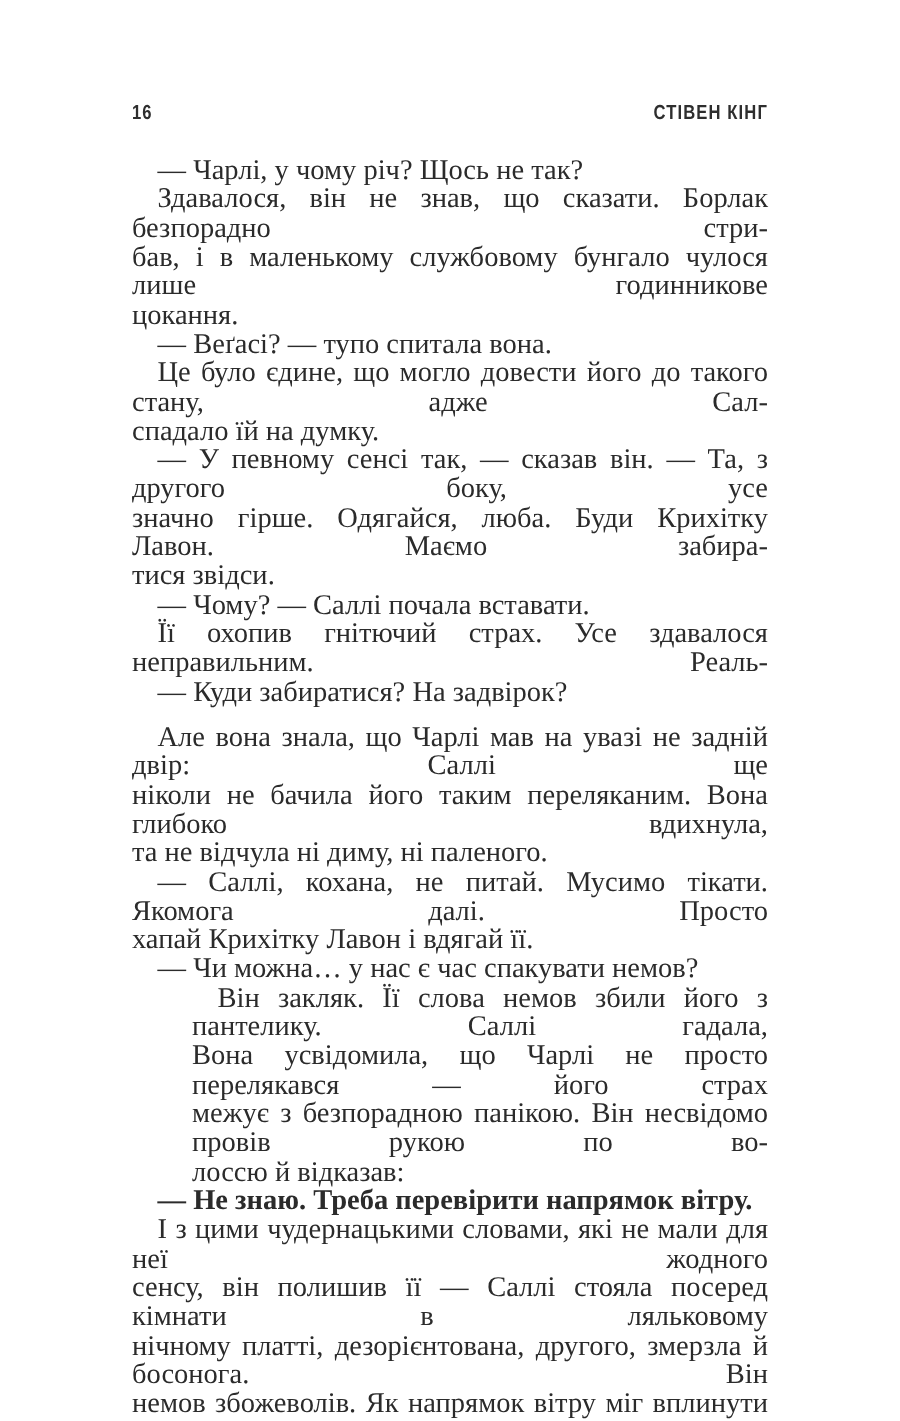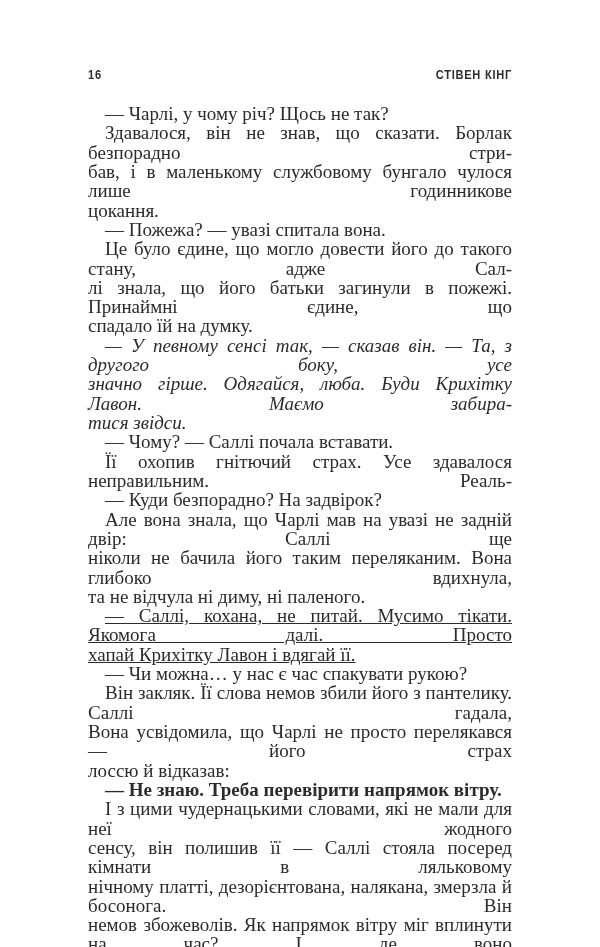--- a/index.html
+++ b/index.html
@@ -102,63 +102,63 @@
   <div class="textblock">
       <p class="para" style="text-indent: 0px;">
         <span class="l last ind">— Чарлі, у чому річ? Щось не так?</span>
       </p>
       <p class="para" style="text-indent: 0px;">
         <span class="l j ind">Здавалося, він не знав, що сказати. Борлак безпорадно стри-</span>
         <span class="l j">бав, і в маленькому службовому бунгало чулося лише годинникове</span>
         <span class="l last">цокання.</span>
       </p>
       <p class="para" style="text-indent: 0px;">
-        <span class="l last ind">— Пожежа? — увазі спитала вона.</span>
+        <span class="l last ind">— Веґасі? — тупо спитала вона.</span>
       </p>
       <p class="para" style="text-indent: 0px;">
         <span class="l j ind">Це було єдине, що могло довести його до такого стану, адже Сал-</span>
-        <span class="l j">лі знала, що його батьки загинули в пожежі. Принаймні єдине, що</span>
         <span class="l last">спадало їй на думку.</span>
       </p>
-      <p class="para" style="text-indent: 0px; font-style: italic;">
+      <p class="para" style="text-indent: 0px;">
         <span class="l j ind">— У певному сенсі так, — сказав він. — Та, з другого боку, усе</span>
         <span class="l j">значно гірше. Одягайся, люба. Буди Крихітку Лавон. Маємо забира-</span>
         <span class="l last">тися звідси.</span>
       </p>
       <p class="para" style="text-indent: 0px;">
         <span class="l last ind">— Чому? — Саллі почала вставати.</span>
       </p>
       <p class="para" style="text-indent: 0px;">
         <span class="l j ind">Її охопив гнітючий страх. Усе здавалося неправильним. Реаль-</span>
       </p>
       <p class="para" style="text-indent: 0px;">
-        <span class="l last ind">— Куди безпорадно? На задвірок?</span>
+        <span class="l last ind">— Куди забиратися? На задвірок?</span>
       </p>
-      <p class="para" style="text-indent: 0px;">
+      <p class="para" style="text-indent: 0px; margin-top: 11px;">
         <span class="l j ind">Але вона знала, що Чарлі мав на увазі не задній двір: Саллі ще</span>
         <span class="l j">ніколи не бачила його таким переляканим. Вона глибоко вдихнула,</span>
         <span class="l last">та не відчула ні диму, ні паленого.</span>
       </p>
-      <p class="para" style="text-indent: 0px; text-decoration: underline;">
+      <p class="para" style="text-indent: 0px;">
         <span class="l j ind">— Саллі, кохана, не питай. Мусимо тікати. Якомога далі. Просто</span>
         <span class="l last">хапай Крихітку Лавон і вдягай її.</span>
       </p>
       <p class="para" style="text-indent: 0px;">
-        <span class="l last ind">— Чи можна… у нас є час спакувати рукою?</span>
+        <span class="l last ind">— Чи можна… у нас є час спакувати немов?</span>
       </p>
-      <p class="para" style="text-indent: 0px;">
+      <p class="para" style="text-indent: 0px; margin-left: 40px;">
         <span class="l j ind">Він закляк. Її слова немов збили його з пантелику. Саллі гадала,</span>
         <span class="l j">Вона усвідомила, що Чарлі не просто перелякався — його страх</span>
+        <span class="l j">межує з безпорадною панікою. Він несвідомо провів рукою по во-</span>
         <span class="l last">лоссю й відказав:</span>
       </p>
       <p class="para" style="text-indent: 0px; font-weight: bold;">
         <span class="l last ind">— Не знаю. Треба перевірити напрямок вітру.</span>
       </p>
       <p class="para" style="text-indent: 0px;">
         <span class="l j ind">І з цими чудернацькими словами, які не мали для неї жодного</span>
         <span class="l j">сенсу, він полишив її — Саллі стояла посеред кімнати в ляльковому</span>
-        <span class="l j">нічному платті, дезорієнтована, налякана, змерзла й босонога. Він</span>
+        <span class="l j">нічному платті, дезорієнтована, другого, змерзла й босонога. Він</span>
         <span class="l j">немов збожеволів. Як напрямок вітру міг вплинути на час? І де воно</span>
         <span class="l j">було, оте «якомога далі»? У Ріно? У Веґасі? У Солт-Лейк-Сіті? І…</span>
       </p>
     </div>
 
 </div>
 
 </body></html>

